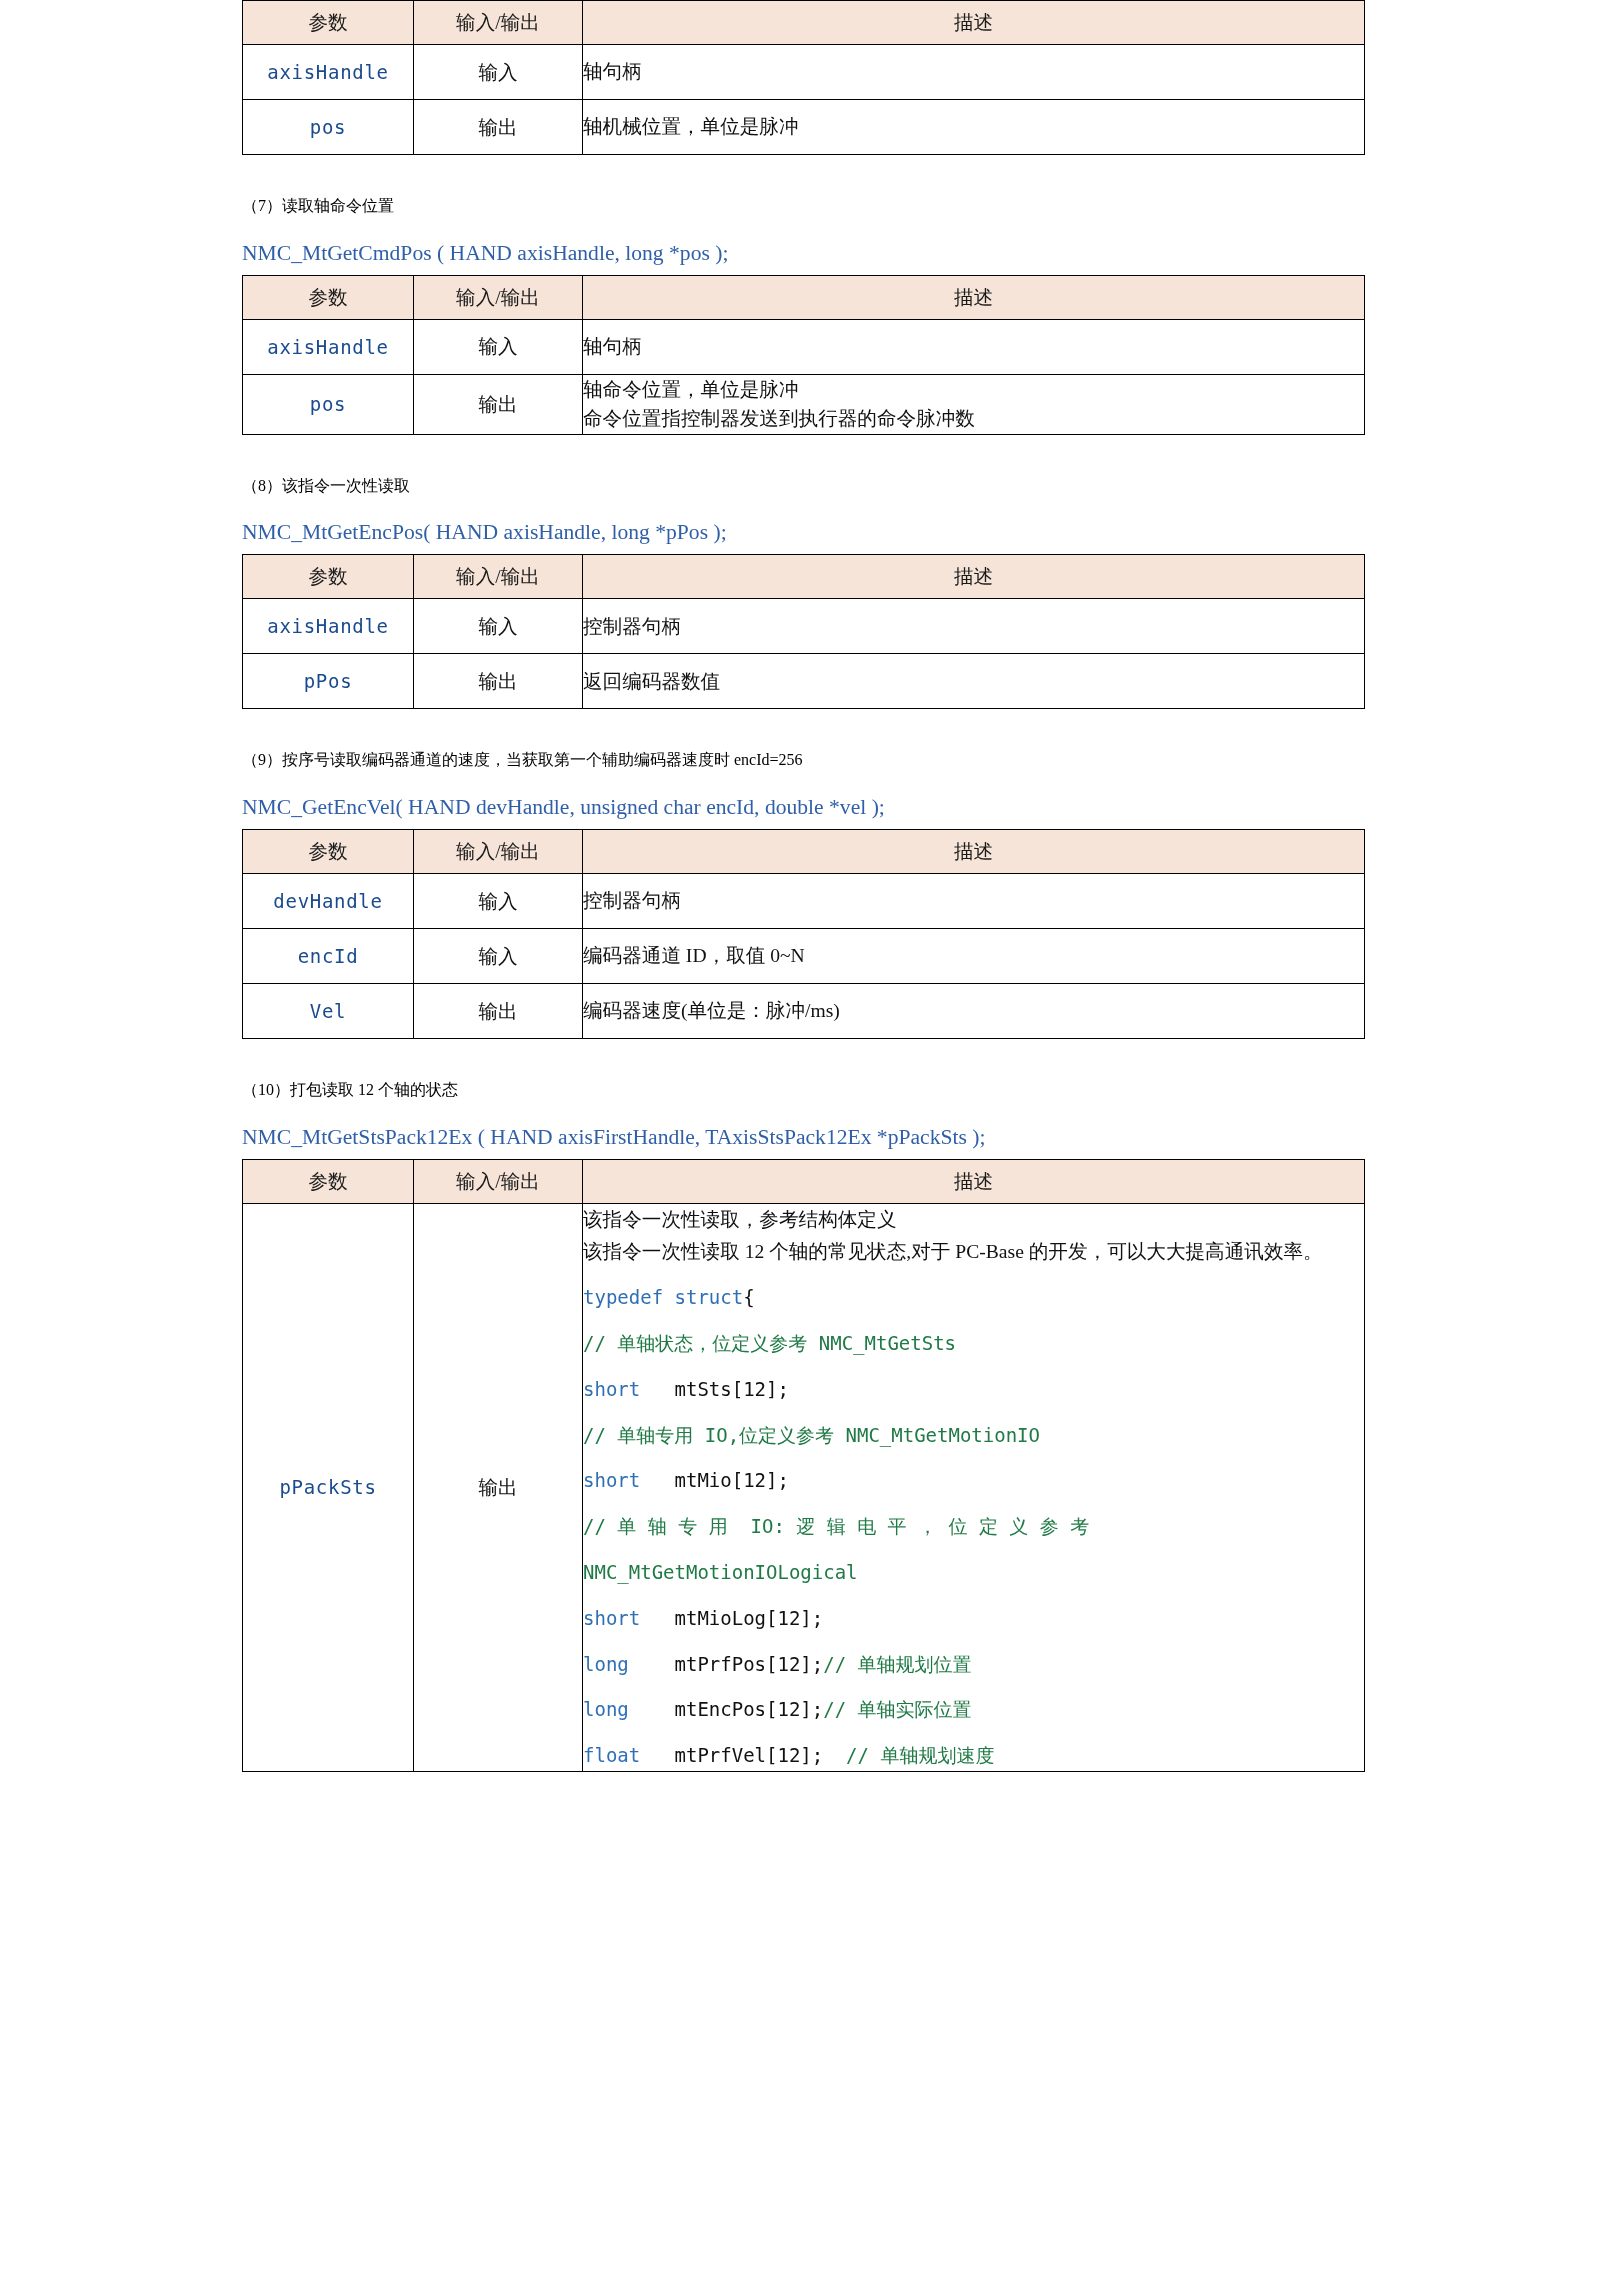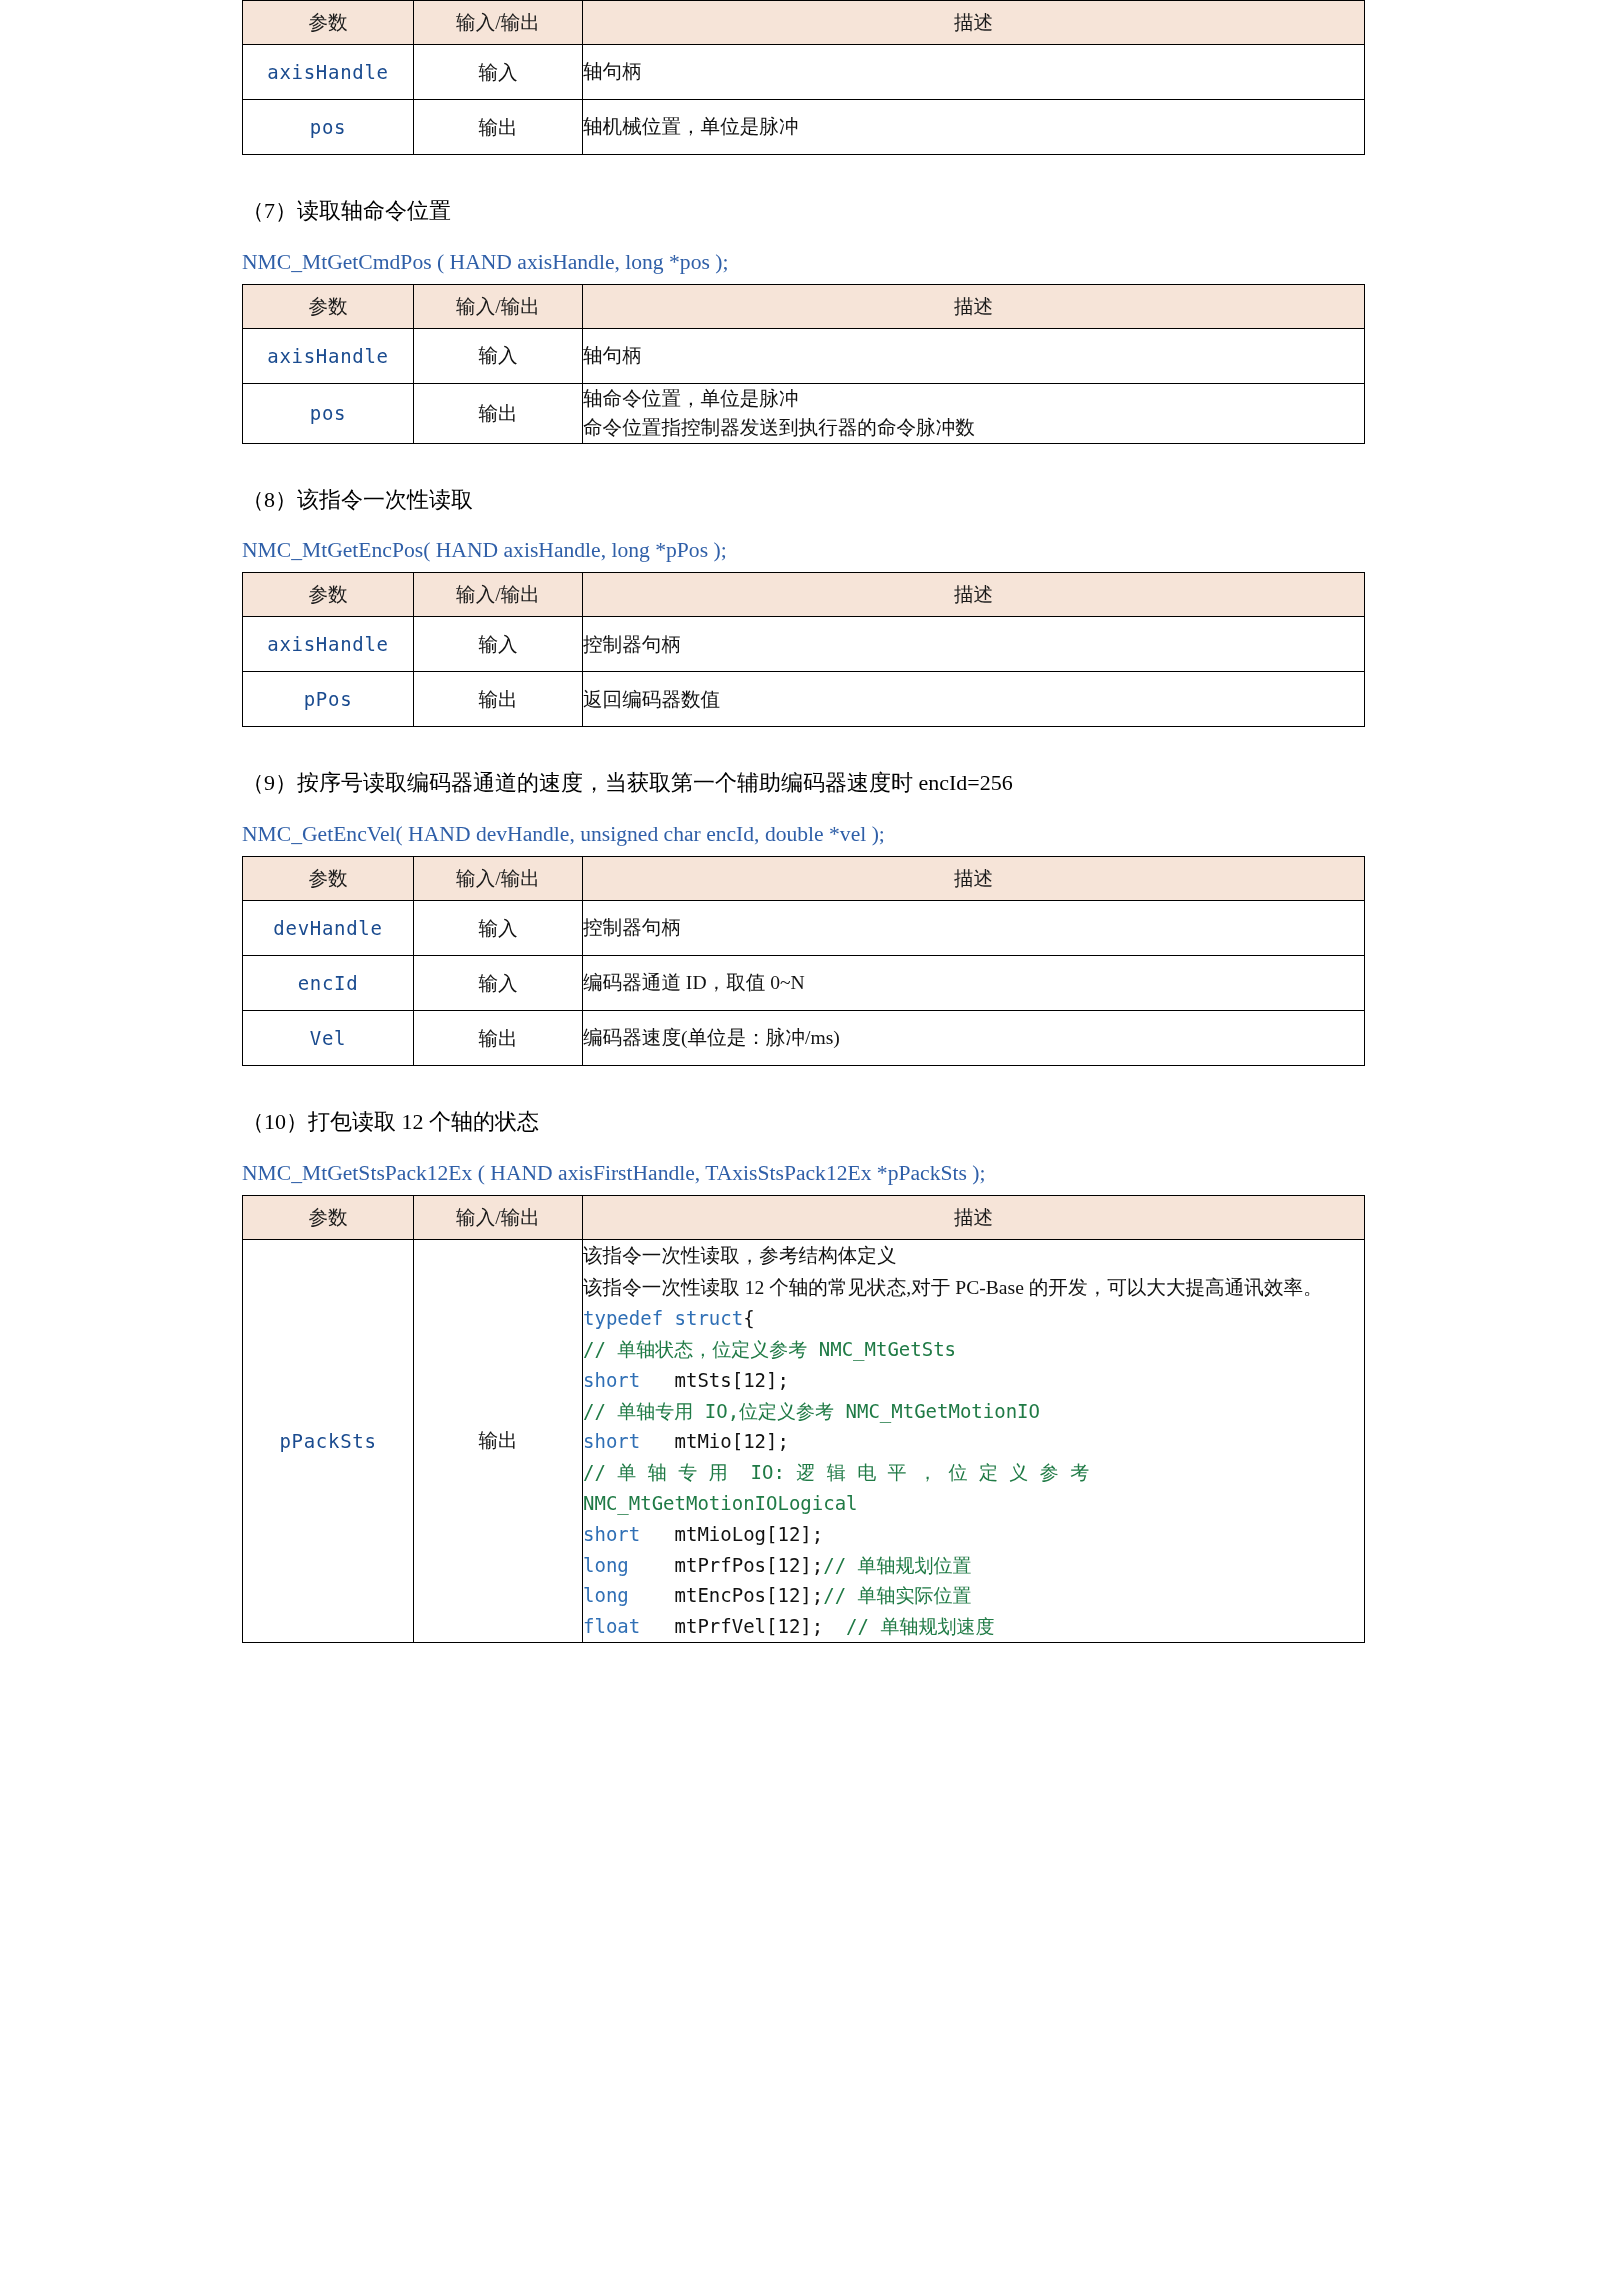--- a/index.html
+++ b/index.html
@@ -64,39 +64,39 @@
     color: #111111;
   }
   
   col.c1 { width: 171px; }
   col.c2 { width: 169px; }
   col.c3 { width: 782px; }
 
   
   .section-title {
     font-family: "Liberation Serif", serif;
-    font-size: 22px;
+    font-size: 16px;
     margin: 41px 0 23.6px 0;
     color: #000000;
   }
   .section-title .num { letter-spacing: 0px; }
   .signature {
     font-family: "Liberation Serif", serif;
     font-size: 21.6px;
     color: #2f5fa8;
     margin: 0 0 9.2px 0;
   }
 
   
   .codeblock {
     font-family: "DejaVu Sans Mono", monospace;
     font-size: 19px;
     line-height: 1.62;
   }
-  .codeblock .line { white-space: pre-wrap; }
+  .codeblock .line { white-space: pre-wrap; margin-top: 15px; }
   .kw { color: #2f6fb5; }
   .cm { color: #1f7a45; }
   .pl { color: #111111; }
   .txt-cn {
     font-family: "Liberation Serif", serif;
     font-size: 19.6px;
     line-height: 1.62;
     color: #111111;
   }
   td.packsts-param {

